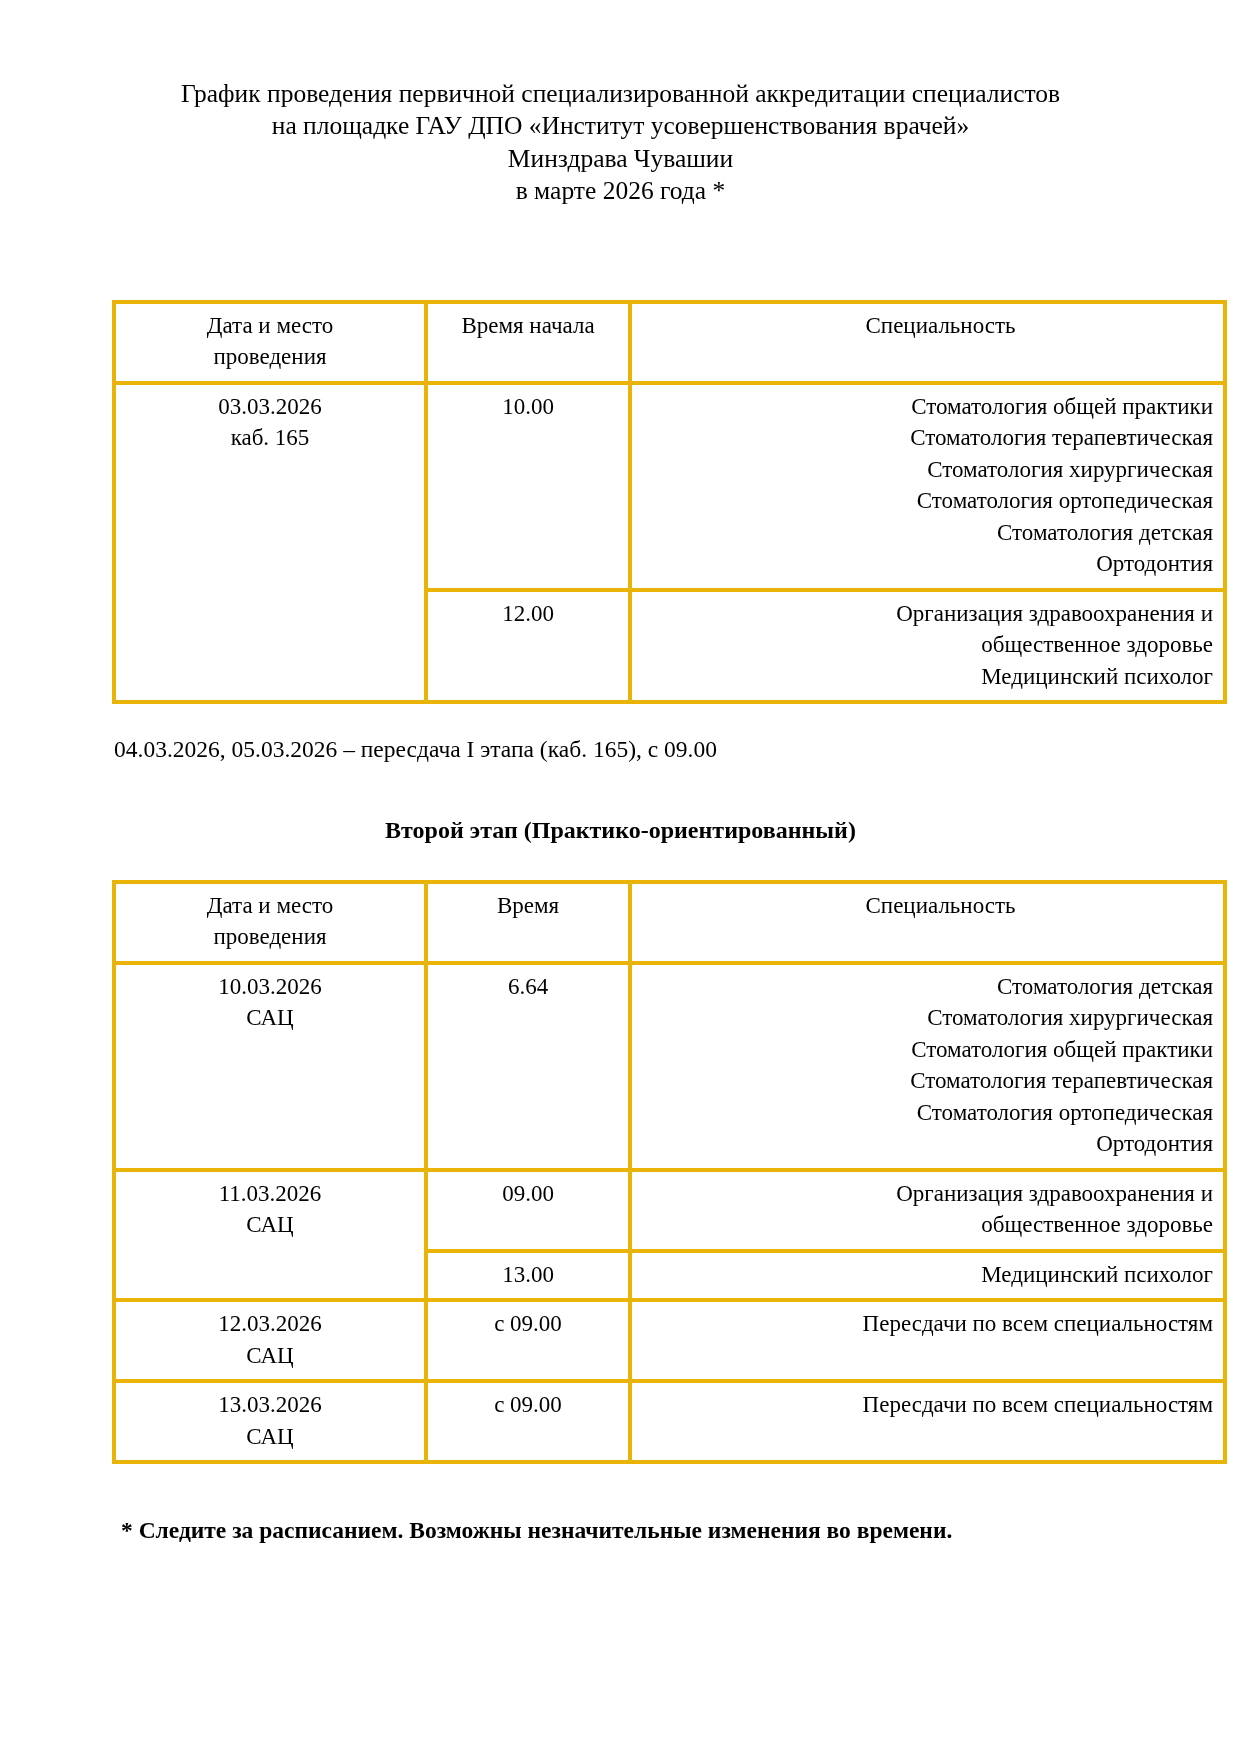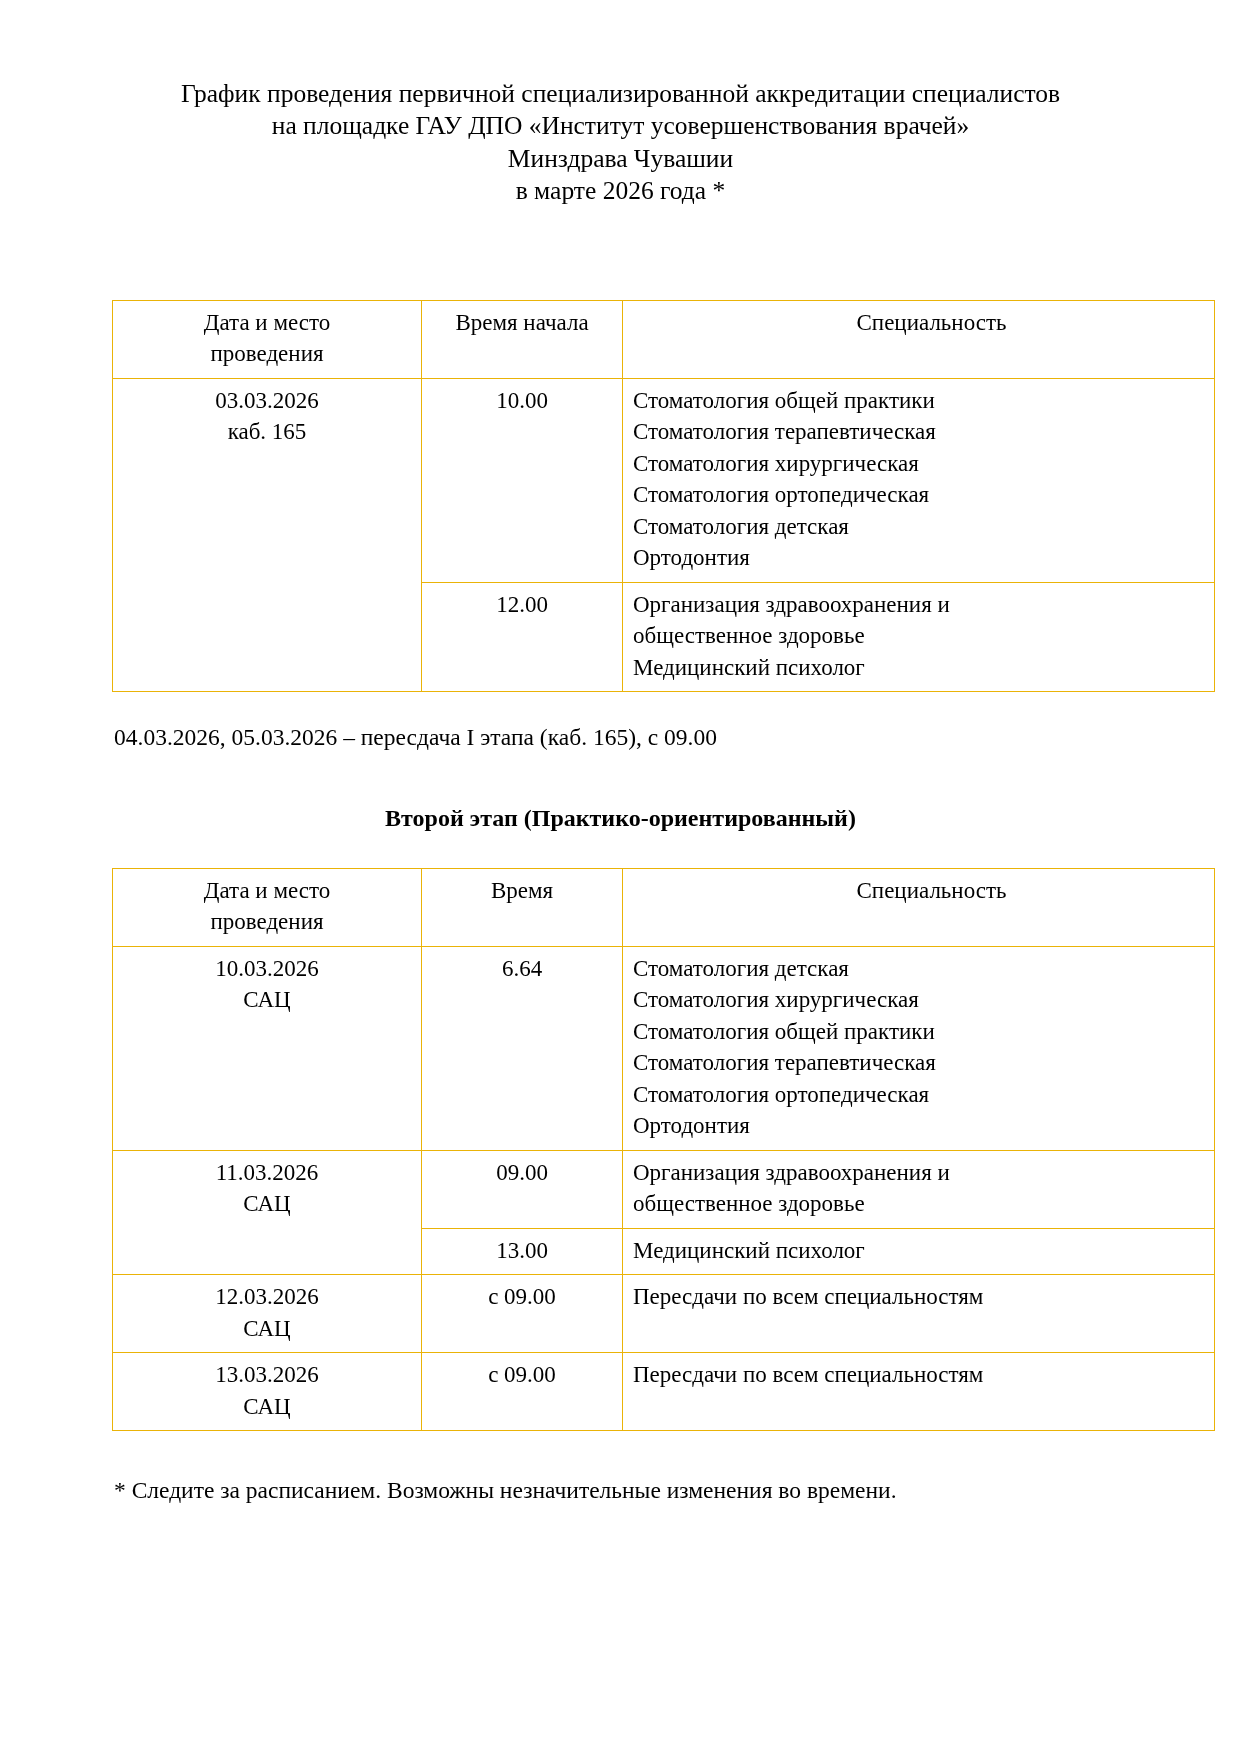--- a/index.html
+++ b/index.html
@@ -55,56 +55,56 @@
 
   
   table.sched {
     border-collapse: collapse;
     width: 1013px;
     margin: 0 auto;
     table-layout: fixed;
     font-size: 23px;
   }
   table.sched td, table.sched th {
-    border: 1px solid #eab308;
+    border: 4px solid #eab308;
     vertical-align: top;
     padding: 6px 10px 8px 10px;
     font-weight: normal;
     line-height: 1.37;
   }
   table.sched .col-date   { width: 288px; text-align: center; }
   table.sched .col-time   { width: 180px; text-align: center; }
   table.sched .col-spec   { width: 545px; text-align: left; }
 
   table.sched thead td.col-spec,
   table.sched thead th.col-spec { text-align: center; padding-left: 36px; }
 
   .cell-lines span {
     display: block;
   }
   .cell-lines.centered span { text-align: center; }
 
-  .spec-list span { display: block; }
+  .spec-list span { display: block; text-align: right; }
 
   
   .pad-bottom-lg { padding-bottom: 46px; }
   .pad-bottom-md { padding-bottom: 30px; }
   .pad-bottom-sm { padding-bottom: 16px; }
 
   
   .note-line {
     font-size: 23.5px;
     margin: 0;
     padding: 0 0 0 2px;
     line-height: 1.3;
   }
   .footer-note {
     font-size: 23.5px;
-    font-weight: normal;
-    margin: 0;
+    font-weight: bold;
+    margin: 7px;
     padding: 0 0 0 2px;
     line-height: 1.3;
   }
 </style>
 </head>
 <body>
 
 <div class="page">
 
   <div class="doc-title">

